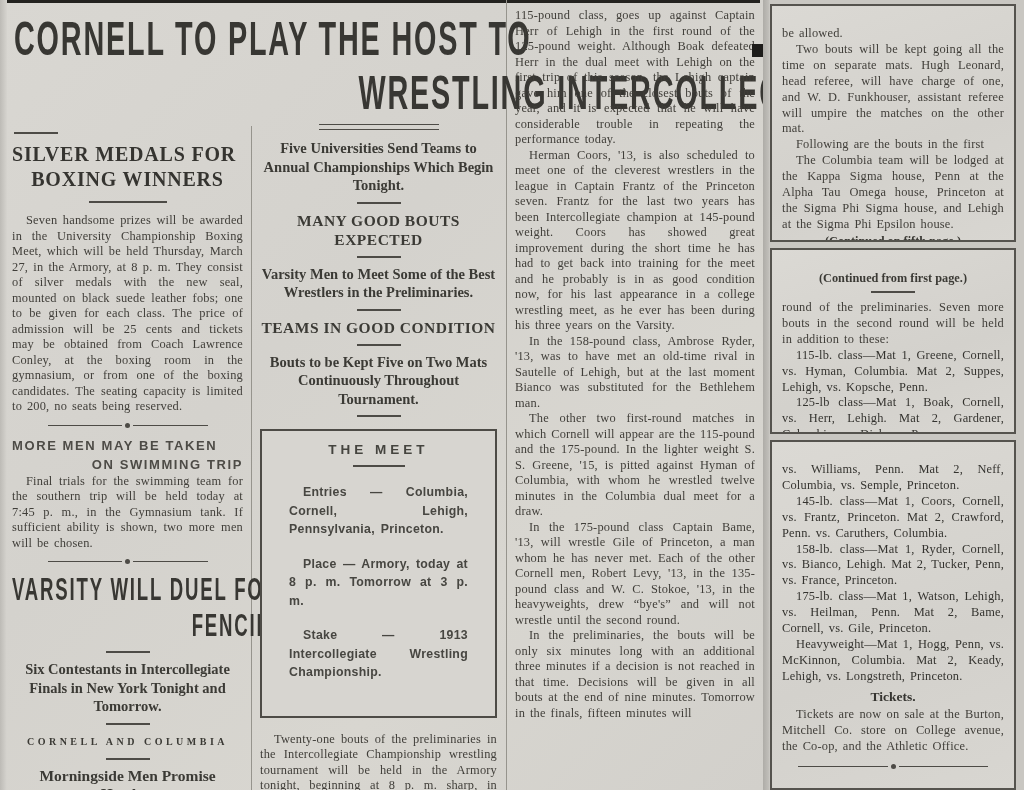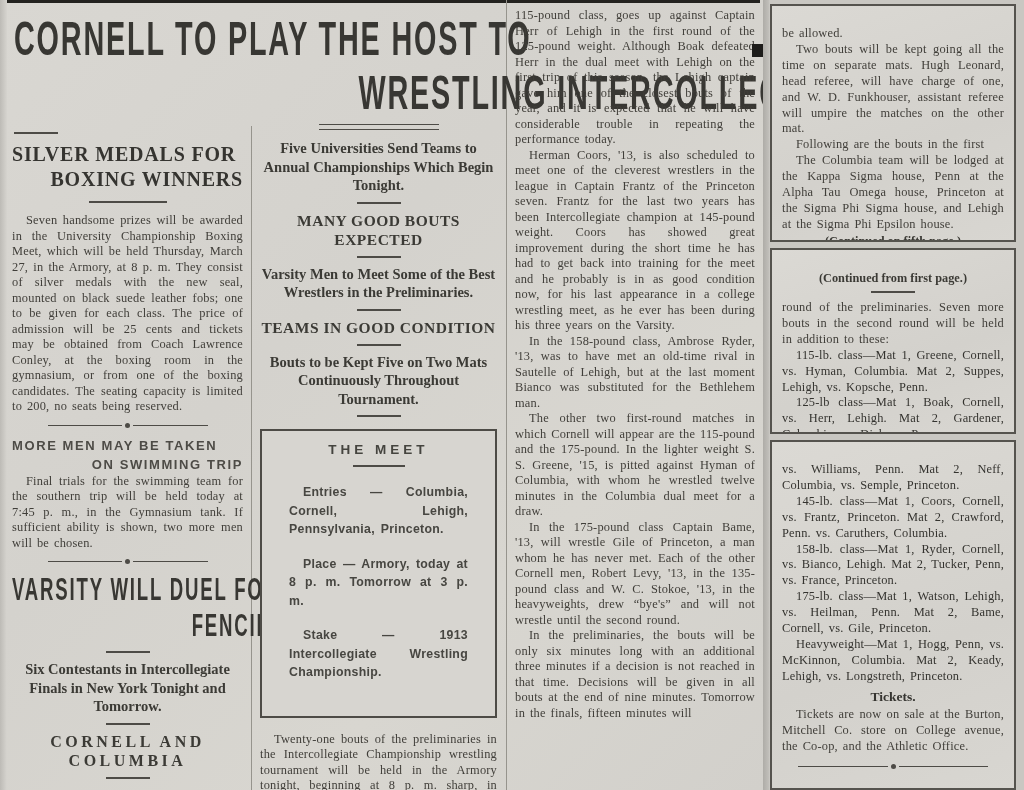--- a/index.html
+++ b/index.html
@@ -43,32 +43,32 @@
   .divider::before, .divider::after { content:""; flex:1; height:1px; background:#4d4b46; }
   .divider i { width:5px; height:5px; background:#4d4b46; border-radius:50%; margin:0 3px; }
 
   
   .body-text { font-size:12.4px; line-height:15.5px; color:#403e39; text-align:justify;
                letter-spacing:0.2px; word-spacing:1.6px; }
   .body-text p { margin:0; text-indent:14px; }
   .body-text p.noindent { text-indent:0; }
 
   .serif-head-lg { font-weight:bold; font-size:20px; line-height:25px; color:#353430; letter-spacing:0.8px; }
-  .serif-head-lg .l2 { text-align:right; }
+  .serif-head-lg .l2 { text-align:center; }
 
   .sans-head { font-family:"Liberation Sans", sans-serif; font-weight:bold; font-size:13px;
                line-height:19px; letter-spacing:1.6px; color:#4d4b46; }
   .sans-head .l2 { text-align:right; }
 
   .gothic-md .line { font-size:31px; line-height:36px; }
 
   .deck { font-weight:bold; font-size:14.5px; line-height:18.5px; text-align:center; color:#3b3a35; }
   .crosshead { font-weight:bold; font-size:15.5px; line-height:19px; text-align:center;
                color:#3b3a35; letter-spacing:0.5px; }
-  .crosshead.spaced { letter-spacing:3.5px; font-size:16px; }
+  .crosshead.spaced { letter-spacing:3.5px; font-size:10px; }
 
   .meet-box { border:2px solid #4d4b46; padding:11px 11px 18px; margin:12px 0 14px;
               background:#d7d5d0; }
   .meet-title { font-family:"Liberation Sans", sans-serif; font-weight:bold; font-size:13.5px;
                 letter-spacing:4px; text-align:center; color:#45443f; }
   .meet-entry { font-family:"Liberation Sans", sans-serif; font-weight:bold; font-size:12.3px;
                 line-height:18.5px; text-align:justify; letter-spacing:0.3px; word-spacing:2px;
                 color:#474641; margin:16px; text-indent:14px; }
 
   

